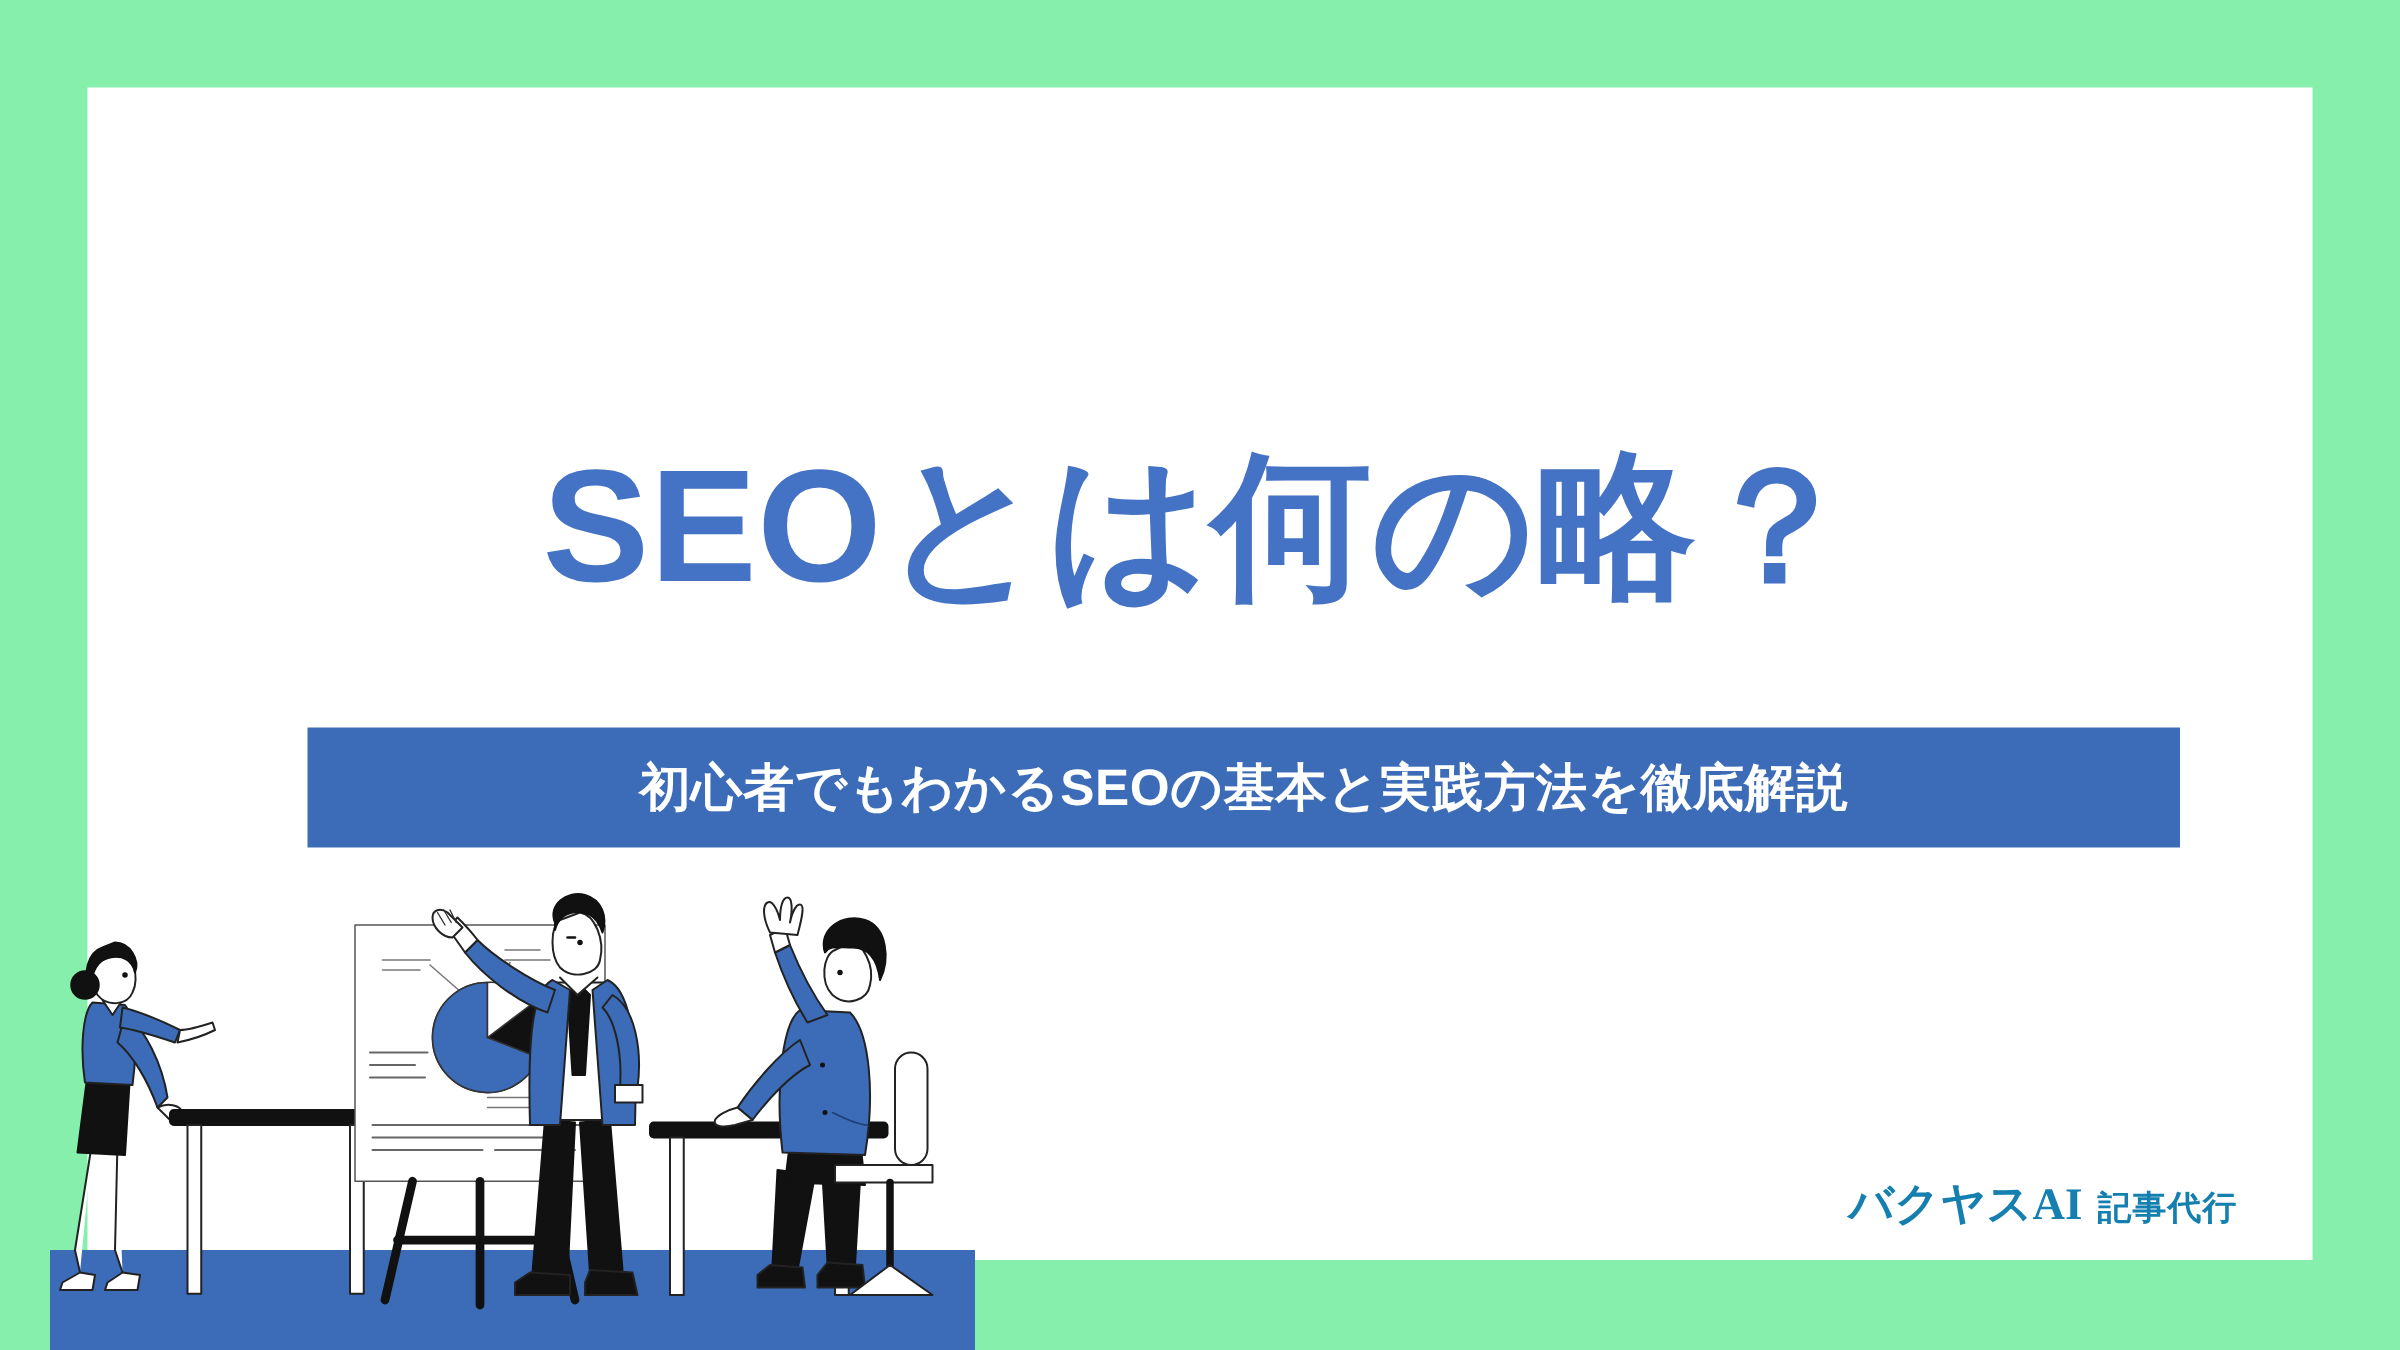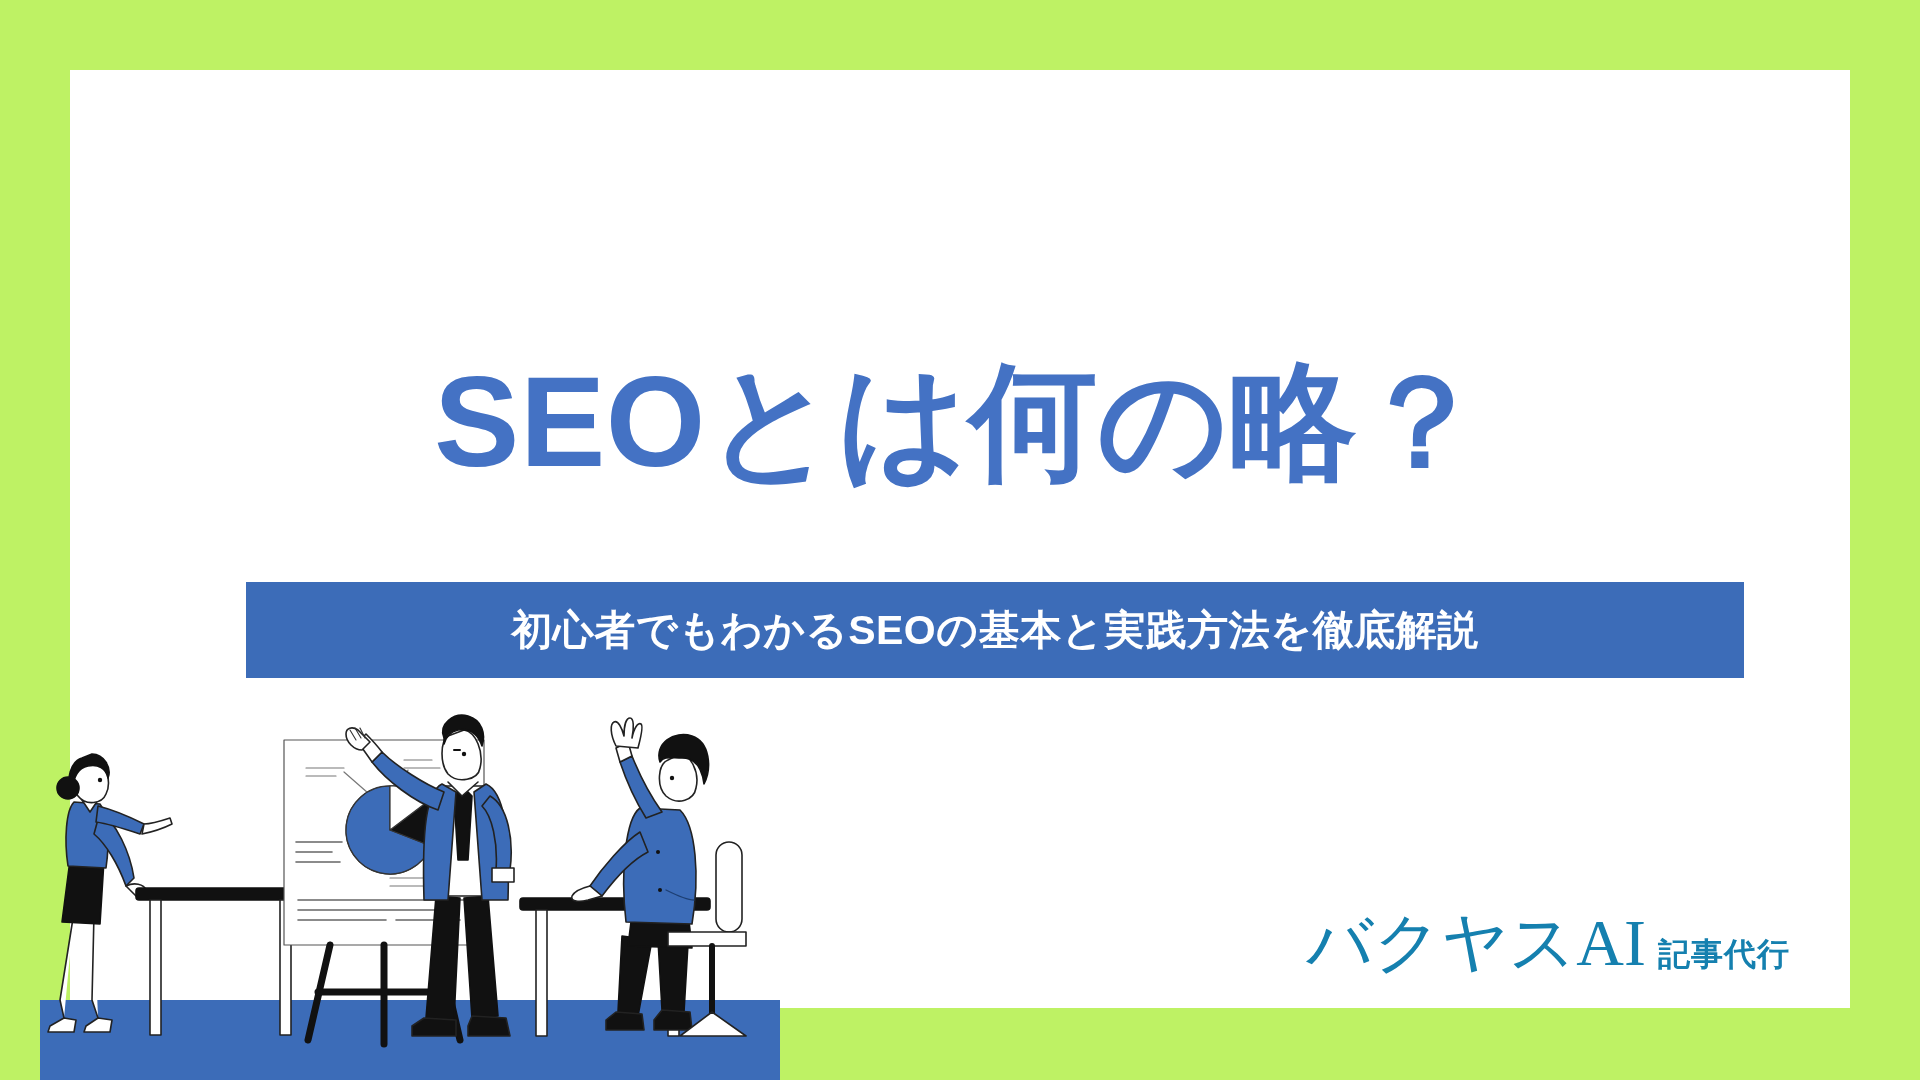--- a/index.html
+++ b/index.html
@@ -4,21 +4,21 @@
 <style>
   html, body {
     margin: 0;
     padding: 0;
     background: #ffffff;
   }
   #slide {
     position: relative;
     width: 1920px;
     height: 1080px;
-    background: #bef264;
+    background: #86efac;
     overflow: hidden;
     font-family: "Liberation Sans", "DejaVu Sans", sans-serif;
   }
   
   #card {
     position: absolute;
     left: 70px;
     top: 70px;
     width: 1780px;
     height: 938px;
@@ -62,27 +62,27 @@
     position: absolute;
     right: 130px;
     bottom: 92px;
     display: flex;
     align-items: baseline;
     gap: 12px;
     color: #1580AF;
   }
   #logo-main {
     font-family: "Liberation Serif", "DejaVu Serif", serif;
-    font-size: 66px;
-    font-weight: 400;
+    font-size: 36px;
+    font-weight: 700;
     letter-spacing: 0px;
     white-space: nowrap;
   }
   #logo-sub {
-    font-size: 32px;
+    font-size: 27px;
     font-weight: 700;
     letter-spacing: 1px;
     white-space: nowrap;
     font-family: Liberation Serif, serif;
   }
   
   #illustration {
     position: absolute;
     left: 40px;
     bottom: 0px;

